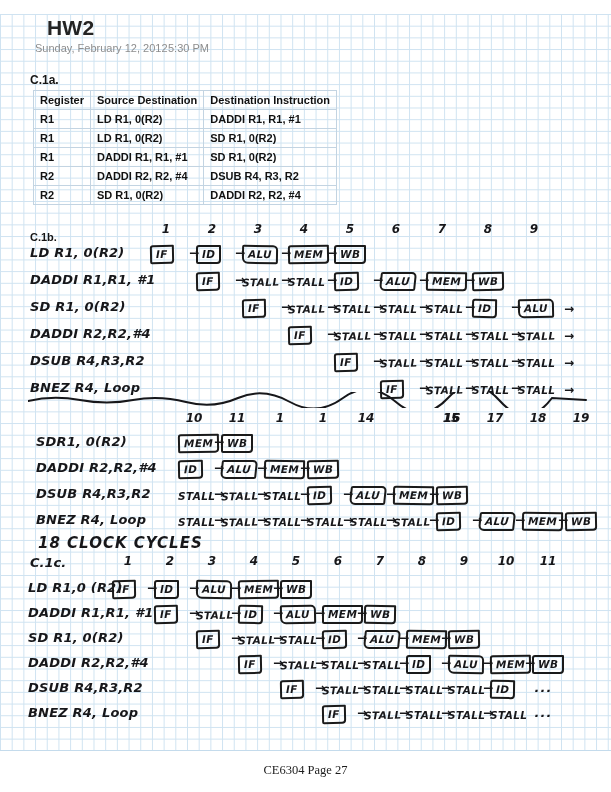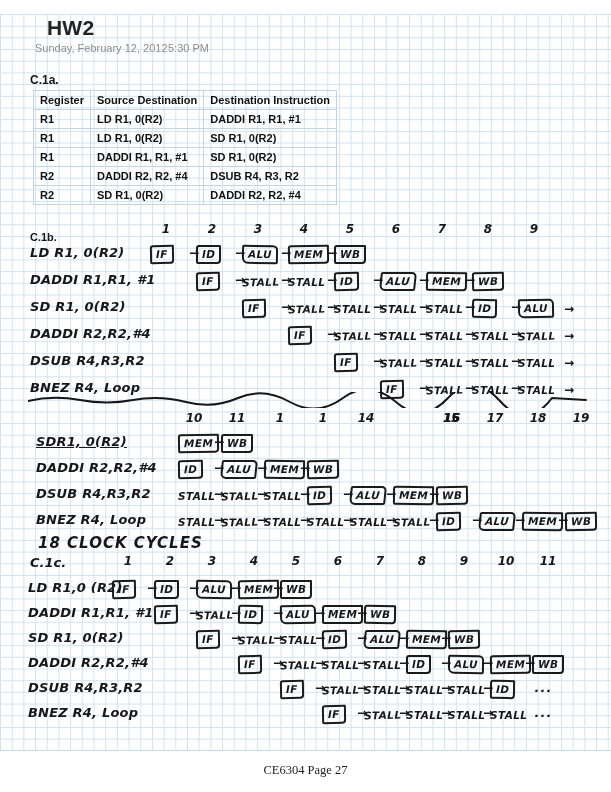--- a/index.html
+++ b/index.html
@@ -290,21 +290,21 @@
       <span class="hand cycle-num" style="left: 184px; top: 411px;">10</span>
       <span class="hand cycle-num" style="left: 227px; top: 411px;">11</span>
       <span class="hand cycle-num" style="left: 270px; top: 411px;">1</span>
       <span class="hand cycle-num" style="left: 313px; top: 411px;">1</span>
       <span class="hand cycle-num" style="left: 356px; top: 411px;">14</span>
       <span class="hand cycle-num" style="left: 399px; top: 411px; padding-left: 42px;">15</span>
       <span class="hand cycle-num" style="left: 442px; top: 411px;">16</span>
       <span class="hand cycle-num" style="left: 485px; top: 411px;">17</span>
       <span class="hand cycle-num" style="left: 528px; top: 411px;">18</span>
       <span class="hand cycle-num" style="left: 571px; top: 411px;">19</span>
-      <span class="hand instr-label" style="left: 36px; top: 434px; text-decoration: underline;">SDR1, 0(R2)</span>
+      <span class="hand instr-label" style="left: 36px; top: 434px;">SDR1, 0(R2)</span>
       <div class="strip hand" style="left: 178px; top: 431px;">
         <div class="cell" style="width: 43px;">
           <span class="stage">MEM</span>
           <span class="arrow">→</span>
         </div>
         <div class="cell" style="width: 43px;">
           <span class="stage">WB</span>
         </div>
       </div>
       <span class="hand instr-label" style="left: 36px; top: 460px;">DADDI R2,R2,#4</span>

